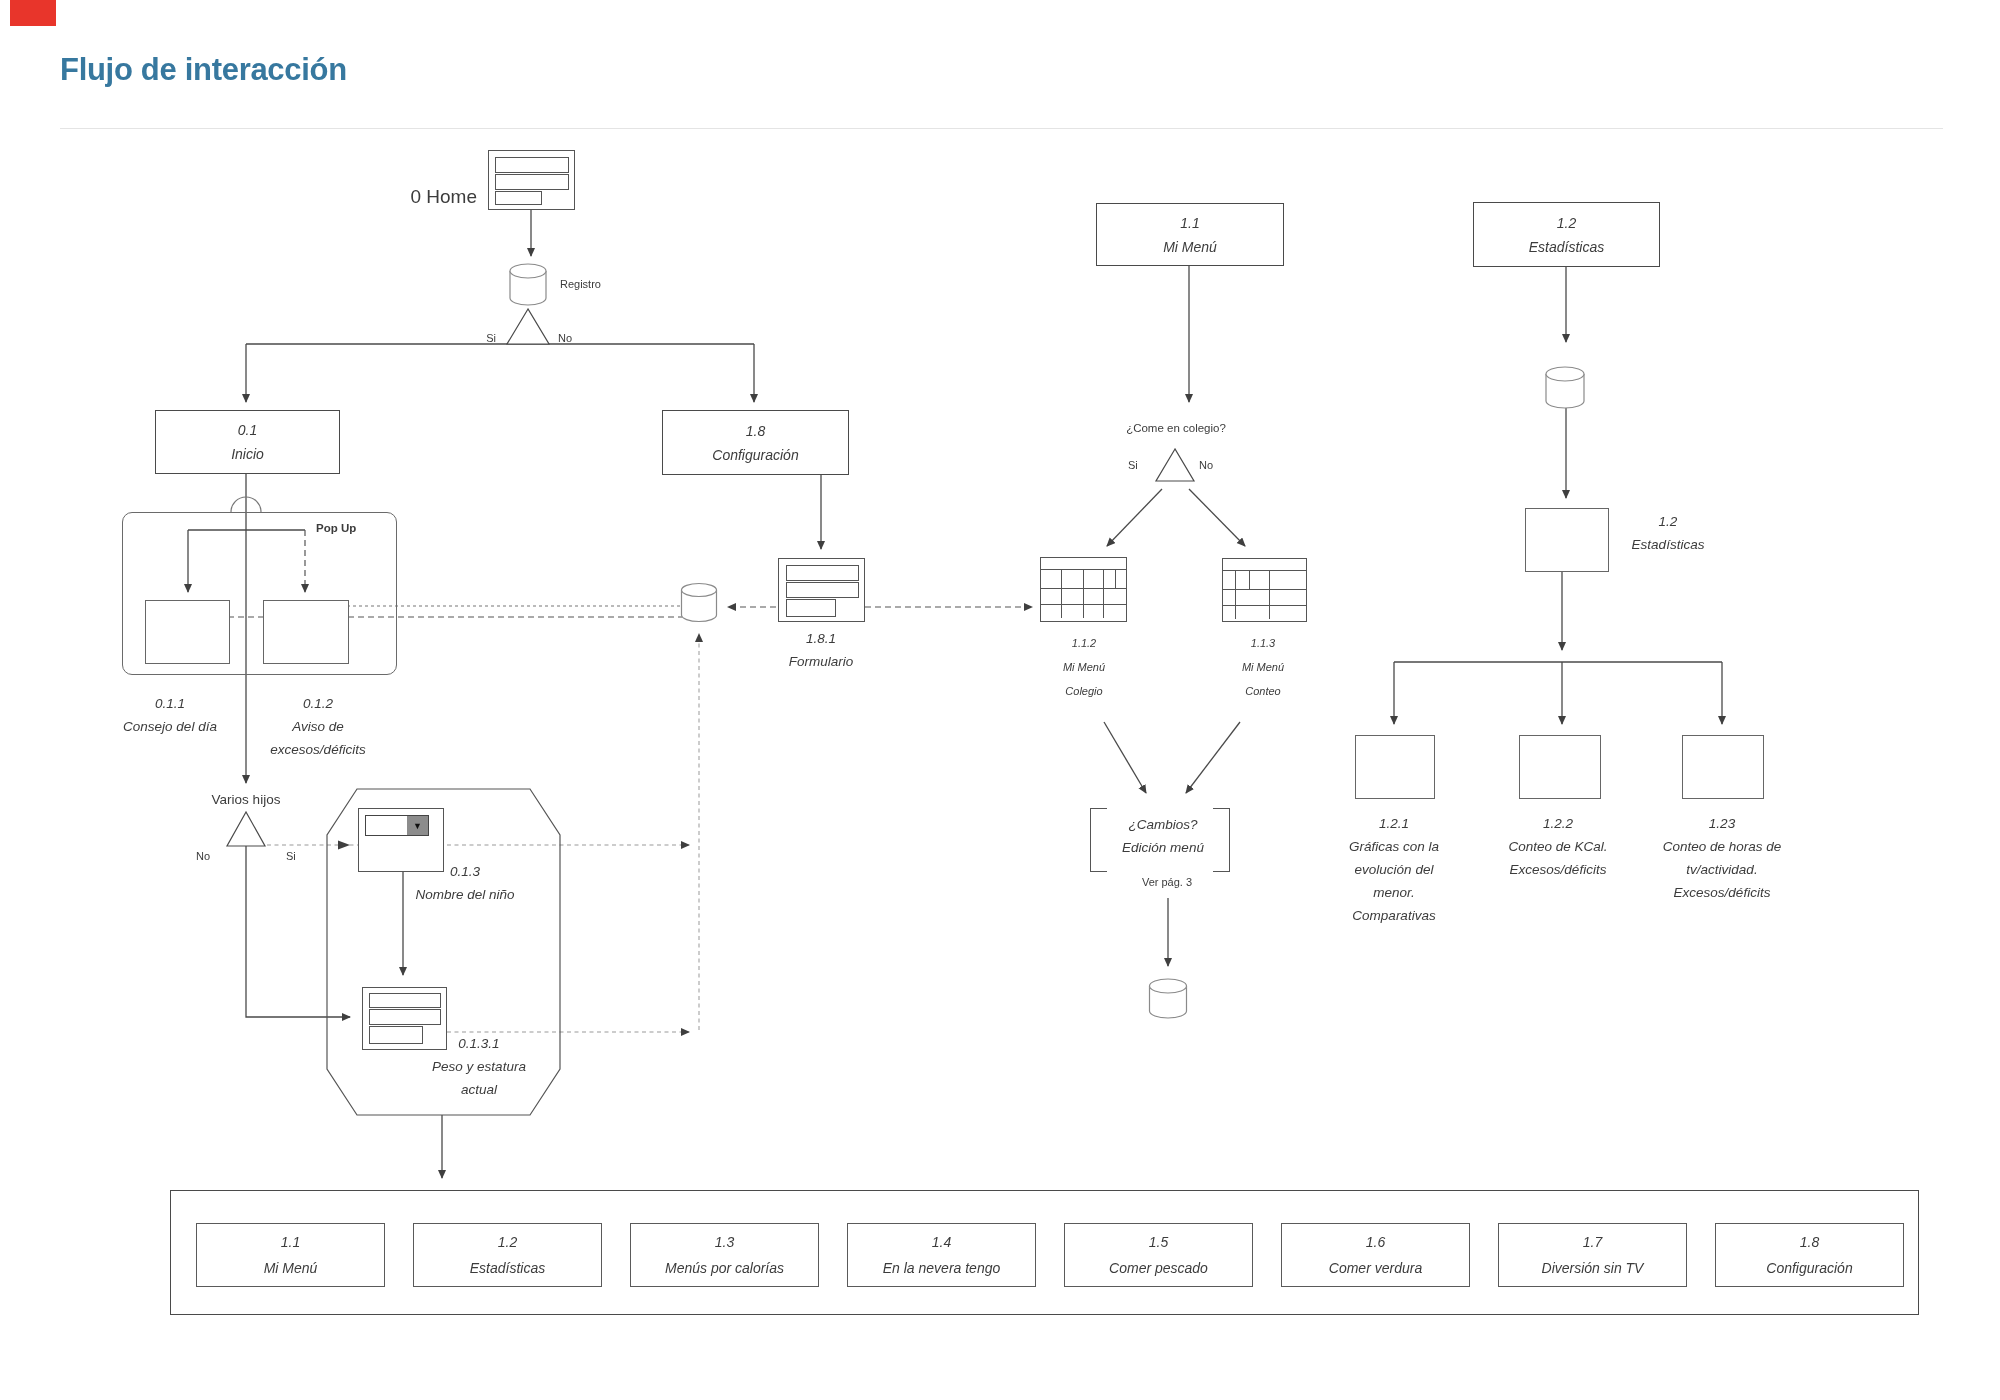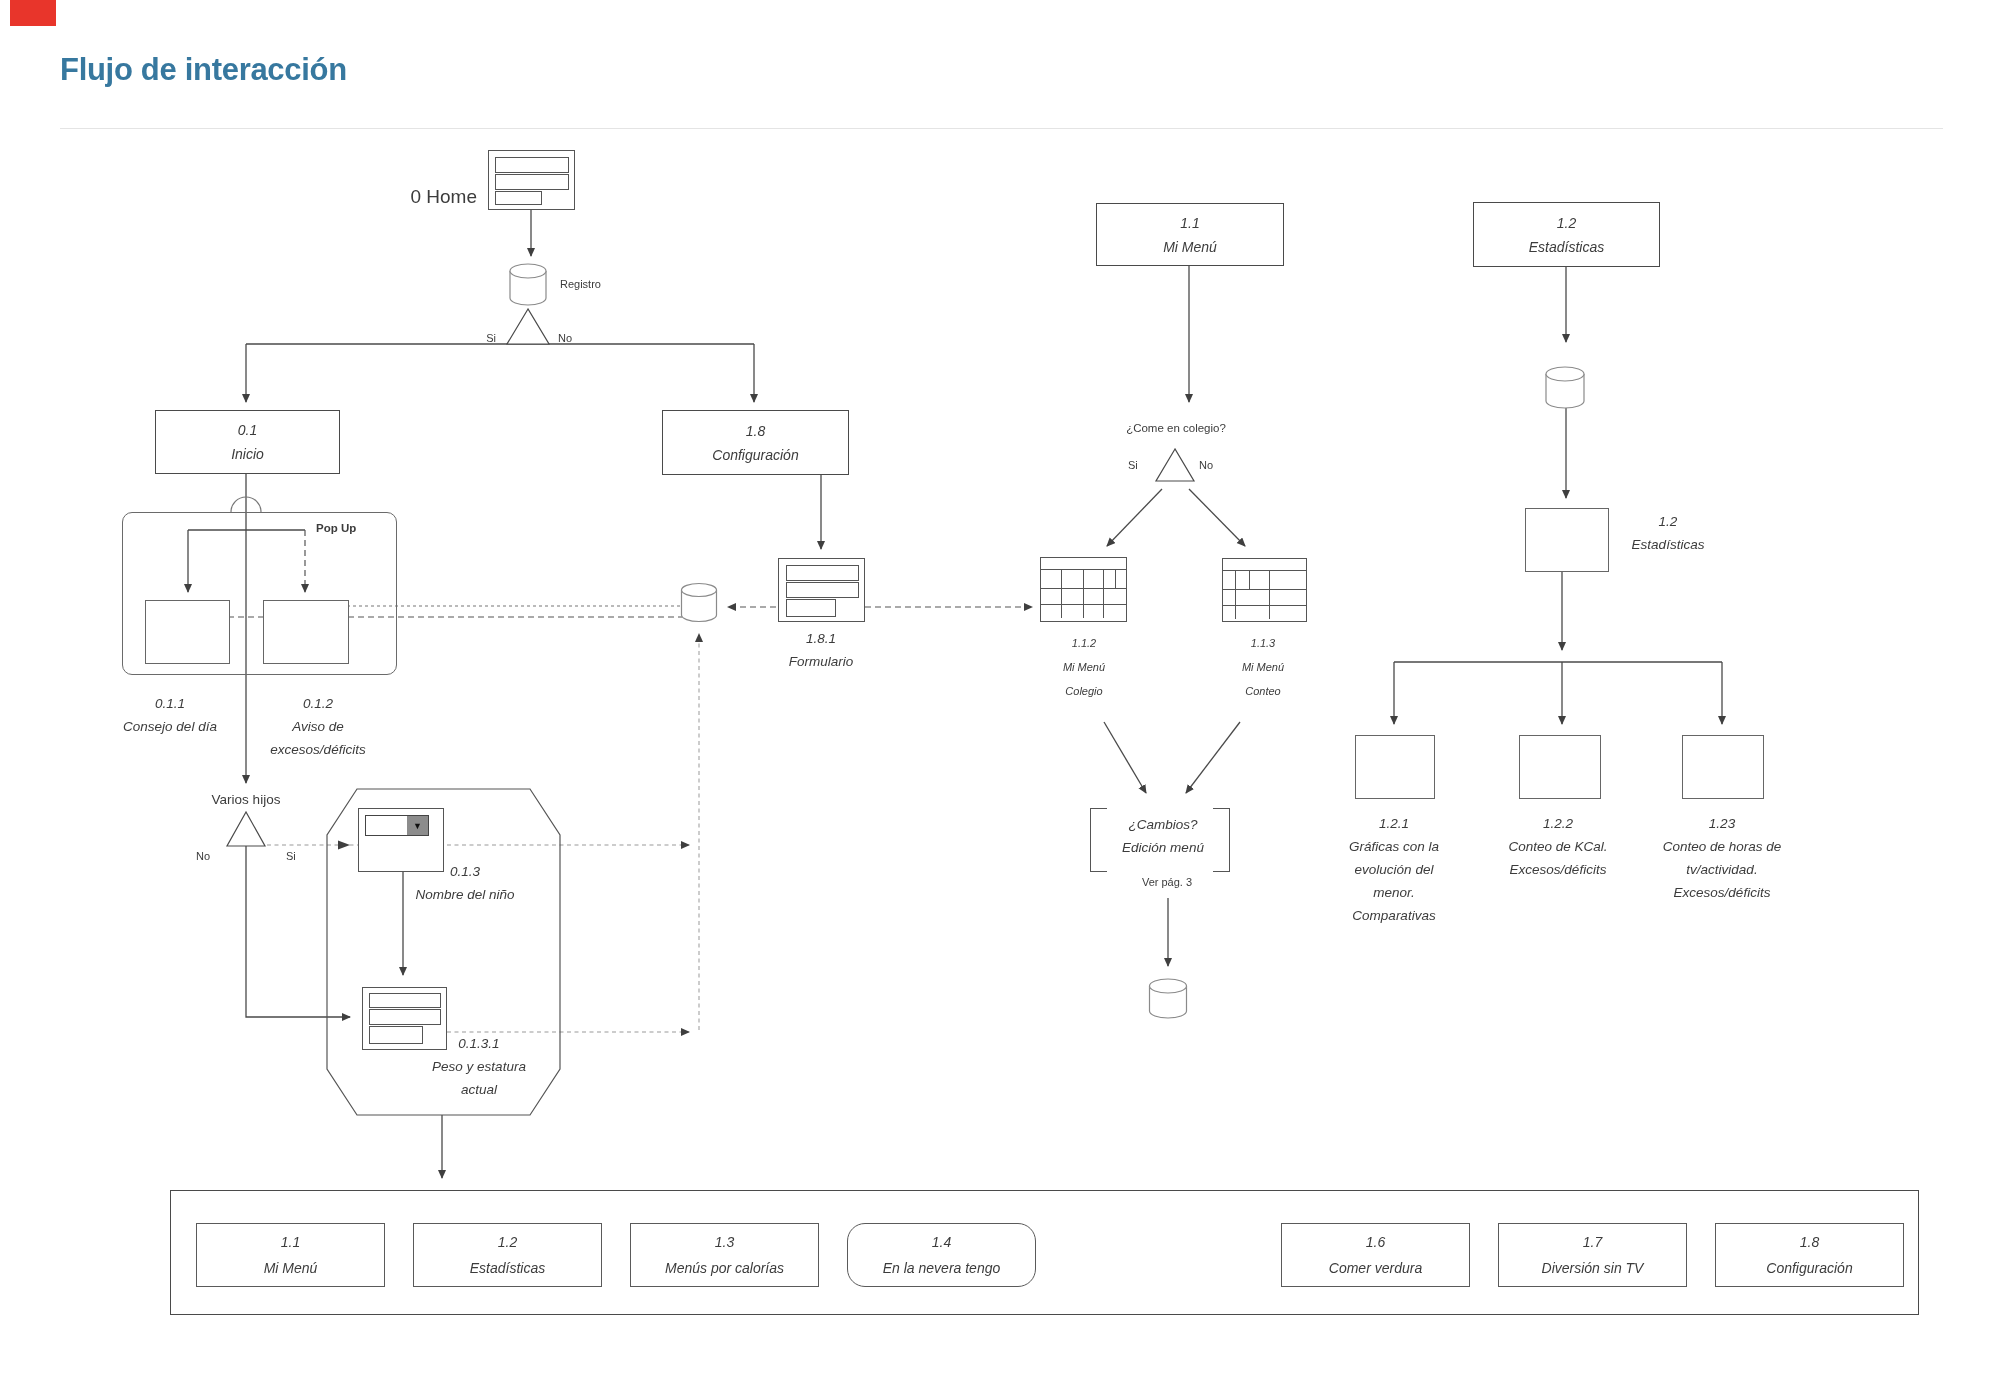--- a/index.html
+++ b/index.html
@@ -227,22 +227,24 @@
 tv/actividad.
 Excesos/déficits</div>
 
   <div class="abs bbar" style="left:170px;top:1190px;width:1747px;height:123px;"></div>
   <div class="abs bitem pre" style="left:196px;top:1223px;width:187px;height:62px;">1.1
 Mi Menú</div>
   <div class="abs bitem pre" style="left:413px;top:1223px;width:187px;height:62px;">1.2
 Estadísticas</div>
   <div class="abs bitem pre" style="left:630px;top:1223px;width:187px;height:62px;">1.3
 Menús por calorías</div>
-  <div class="abs bitem pre" style="left:847px;top:1223px;width:187px;height:62px;border-radius:18px;">1.4
+  <div class="abs bitem pre" style="left:847px;top:1223px;width:187px;height:62px;">1.4
 En la nevera tengo</div>
+  <div class="abs bitem pre" style="left:1064px;top:1223px;width:187px;height:62px;">1.5
+Comer pescado</div>
   <div class="abs bitem pre" style="left:1281px;top:1223px;width:187px;height:62px;">1.6
 Comer verdura</div>
   <div class="abs bitem pre" style="left:1498px;top:1223px;width:187px;height:62px;">1.7
 Diversión sin TV</div>
   <div class="abs bitem pre" style="left:1715px;top:1223px;width:187px;height:62px;">1.8
 Configuración</div>
 
 </div>
 
 </body></html>

